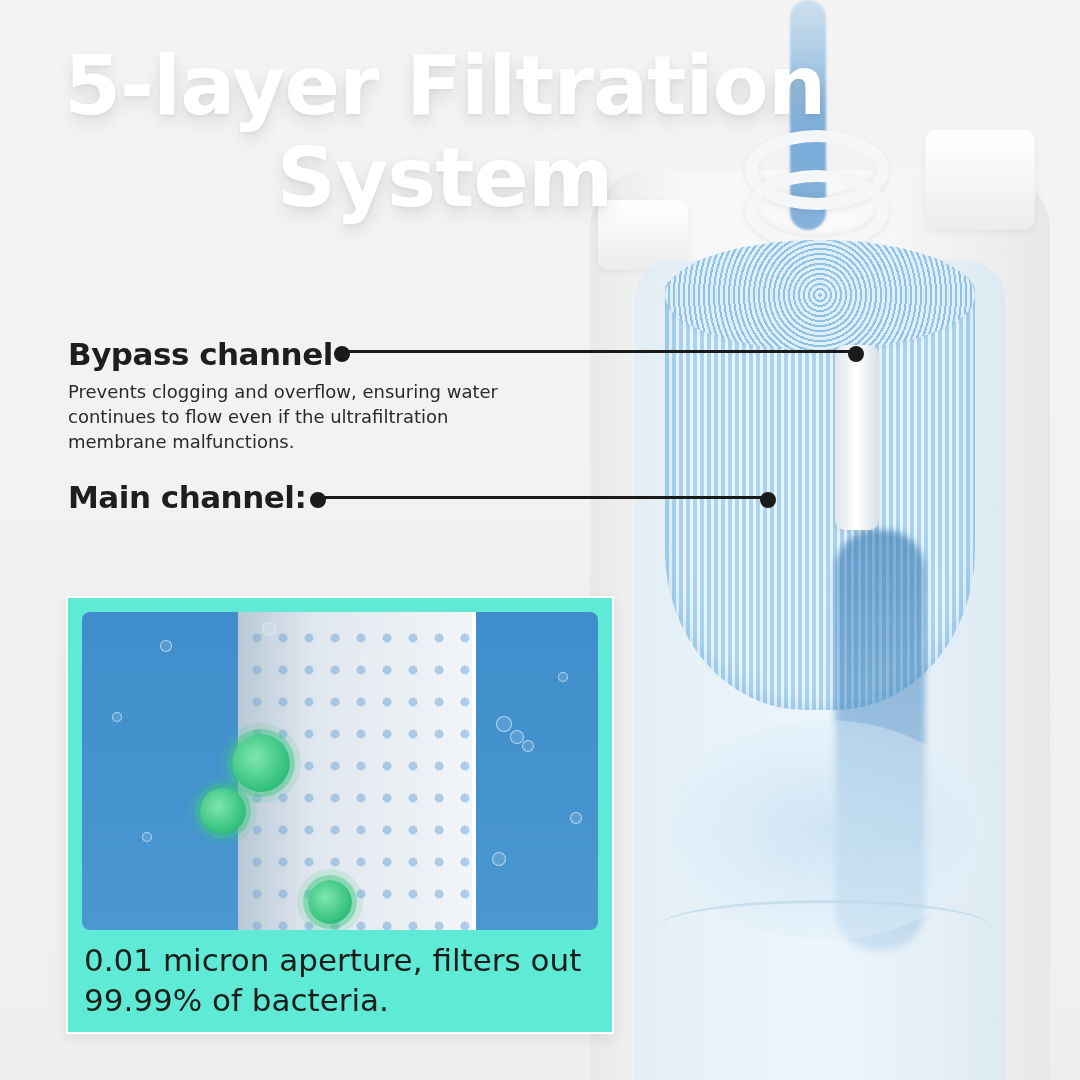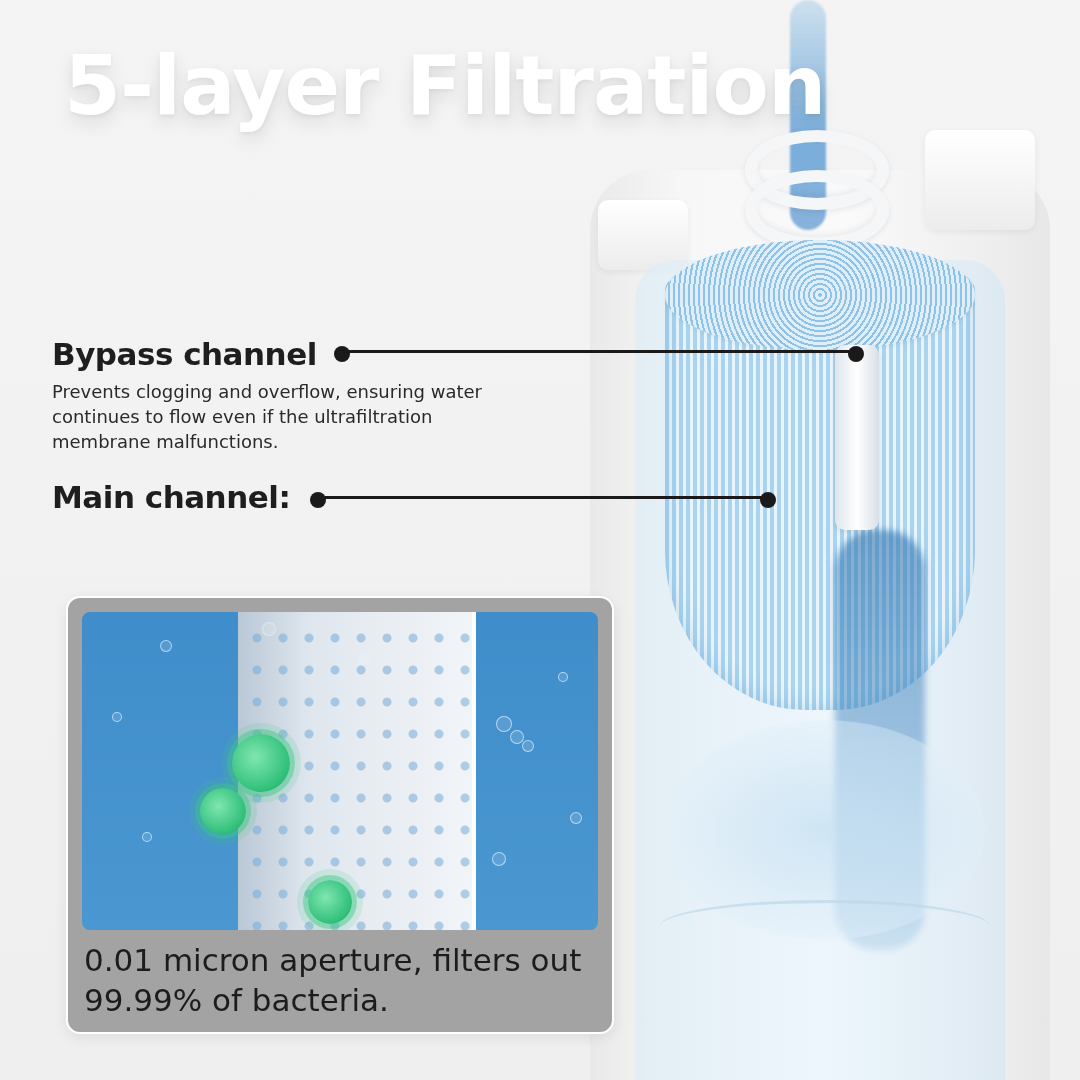--- a/index.html
+++ b/index.html
@@ -22,31 +22,31 @@
   .ring.r2 { top:170px; }
   .stream { position:absolute; left:210px; top:0; width:36px; height:230px; background:linear-gradient(180deg,rgba(120,180,225,0.3),rgba(80,150,210,0.75) 60%,rgba(60,130,200,0.6)); border-radius:18px; filter:blur(1px); }
   .cartridge { position:absolute; left:85px; top:250px; width:310px; height:460px; border-radius:150px 150px 140px 140px / 40px 40px 160px 160px; background: repeating-linear-gradient(90deg,#a9d3ee 0px,#a9d3ee 4px,#e9f5fc 4px,#e9f5fc 7px); box-shadow:inset 0 0 20px rgba(60,130,190,0.25); overflow:hidden; }
   .cartridge-top { position:absolute; left:85px; top:240px; width:310px; height:110px; border-radius:50%; background: repeating-radial-gradient(circle at 50% 50%, #8fc2e6 0px, #8fc2e6 2px, #dfeff9 2px, #dfeff9 5px); box-shadow:0 2px 4px rgba(0,0,0,0.05); }
   .core { position:absolute; left:255px; top:345px; width:44px; height:185px; border-radius:10px; background:linear-gradient(90deg,#dfe6ec,#ffffff 50%,#d8e0e6); box-shadow:0 2px 6px rgba(0,0,0,0.1); }
   .flow { position:absolute; left:255px; top:530px; width:90px; height:420px; background:linear-gradient(180deg,rgba(40,110,170,0.55),rgba(70,140,200,0.45) 60%,rgba(90,160,210,0.2)); border-radius:40px; filter:blur(3px); }
   .splash { position:absolute; left:85px; top:720px; width:320px; height:220px; border-radius:50%; background:radial-gradient(ellipse at center,rgba(200,225,242,0.8),rgba(225,240,250,0.4) 70%,transparent 72%); }
   .base-line { position:absolute; left:80px; top:900px; width:330px; height:50px; border-radius:50%; border-top:3px solid rgba(190,215,232,0.7); }
 
   
-  .callout { position:absolute; left:52px; z-index:5; }
+  .callout { position:absolute; left:68px; z-index:5; }
   .callout h2 { margin:0; font-family:"DejaVu Sans", sans-serif; font-weight:bold; font-size:31px; line-height:38px; color:#1e1e1e; letter-spacing:-0.5px; white-space:nowrap; }
   .callout p { margin:6px 0 0 0; font-size:18px; line-height:25px; color:#2a2a2a; }
   .c1 { top:335px; width:440px; }
   .c2 { top:478px; width:500px; }
 
   .leader { position:absolute; height:3px; background:#1a1a1a; z-index:6; }
   .dot { position:absolute; width:16px; height:16px; border-radius:50%; background:#1a1a1a; z-index:7; margin-top:-6.5px; margin-left:-8px; }
 
   
-  .card { position:absolute; left:66px; top:596px; width:544px; height:434px; background:#a3a3a3; border-radius:14px; border:2px solid #ffffff; box-shadow:0 4px 14px rgba(0,0,0,0.08); z-index:4; }
+  .card { position:absolute; left:66px; top:596px; width:544px; height:434px; background:#5eead4; border-radius:0; border:2px solid #ffffff; box-shadow:0 4px 14px rgba(0,0,0,0.08); z-index:4; }
   .micro { position:absolute; left:14px; top:14px; width:516px; height:318px; border-radius:8px; overflow:hidden; background:linear-gradient(180deg,#3f8dca,#4a97d1); }
   .membrane { position:absolute; left:156px; top:0; width:238px; height:100%; background:linear-gradient(90deg,#b9c8d6,#dfe6ee 30%,#e8edf2 60%,#f2f5f8 100%); }
   .holes { position:absolute; inset:0; background-image:radial-gradient(circle, rgba(120,170,215,0.55) 4px, transparent 5px); background-size:26px 32px; background-position:6px 10px; }
   .membrane-edge { position:absolute; right:0; top:0; width:4px; height:100%; background:#ffffff; }
   .bubble { position:absolute; border-radius:50%; border:1.5px solid rgba(220,240,255,0.7); background:rgba(255,255,255,0.12); }
   .virus { position:absolute; border-radius:50%; background:radial-gradient(circle at 40% 40%,#7fe6b0,#2fbf79 70%,#1f9a5e); box-shadow:0 0 0 5px rgba(60,200,130,0.45), 0 0 0 11px rgba(60,200,130,0.15); }
   .card-caption { position:absolute; left:16px; top:342px; width:516px; font-size:31px; line-height:40px; color:#1c1c1c; }
 </style>
 </head>
 <body>
@@ -64,20 +64,21 @@
   <div class="cartridge"></div>
   <div class="cartridge-top"></div>
   <div class="flow"></div>
   <div class="core"></div>
   <div class="splash"></div>
   <div class="base-line"></div>
 </div>
 
 <h1 class="title">
   <span>5-layer Filtration</span>
+  <span>System</span>
 </h1>
 
 <div class="callout c1">
   <h2>Bypass channel</h2>
   <p>Prevents clogging and overflow, ensuring water continues to flow even if the ultrafiltration membrane malfunctions.</p>
 </div>
 <div class="dot" style="left:342px; top:352px;"></div>
 <div class="leader" style="left:342px; top:350px; width:514px;"></div>
 <div class="dot" style="left:856px; top:352px;"></div>
 

